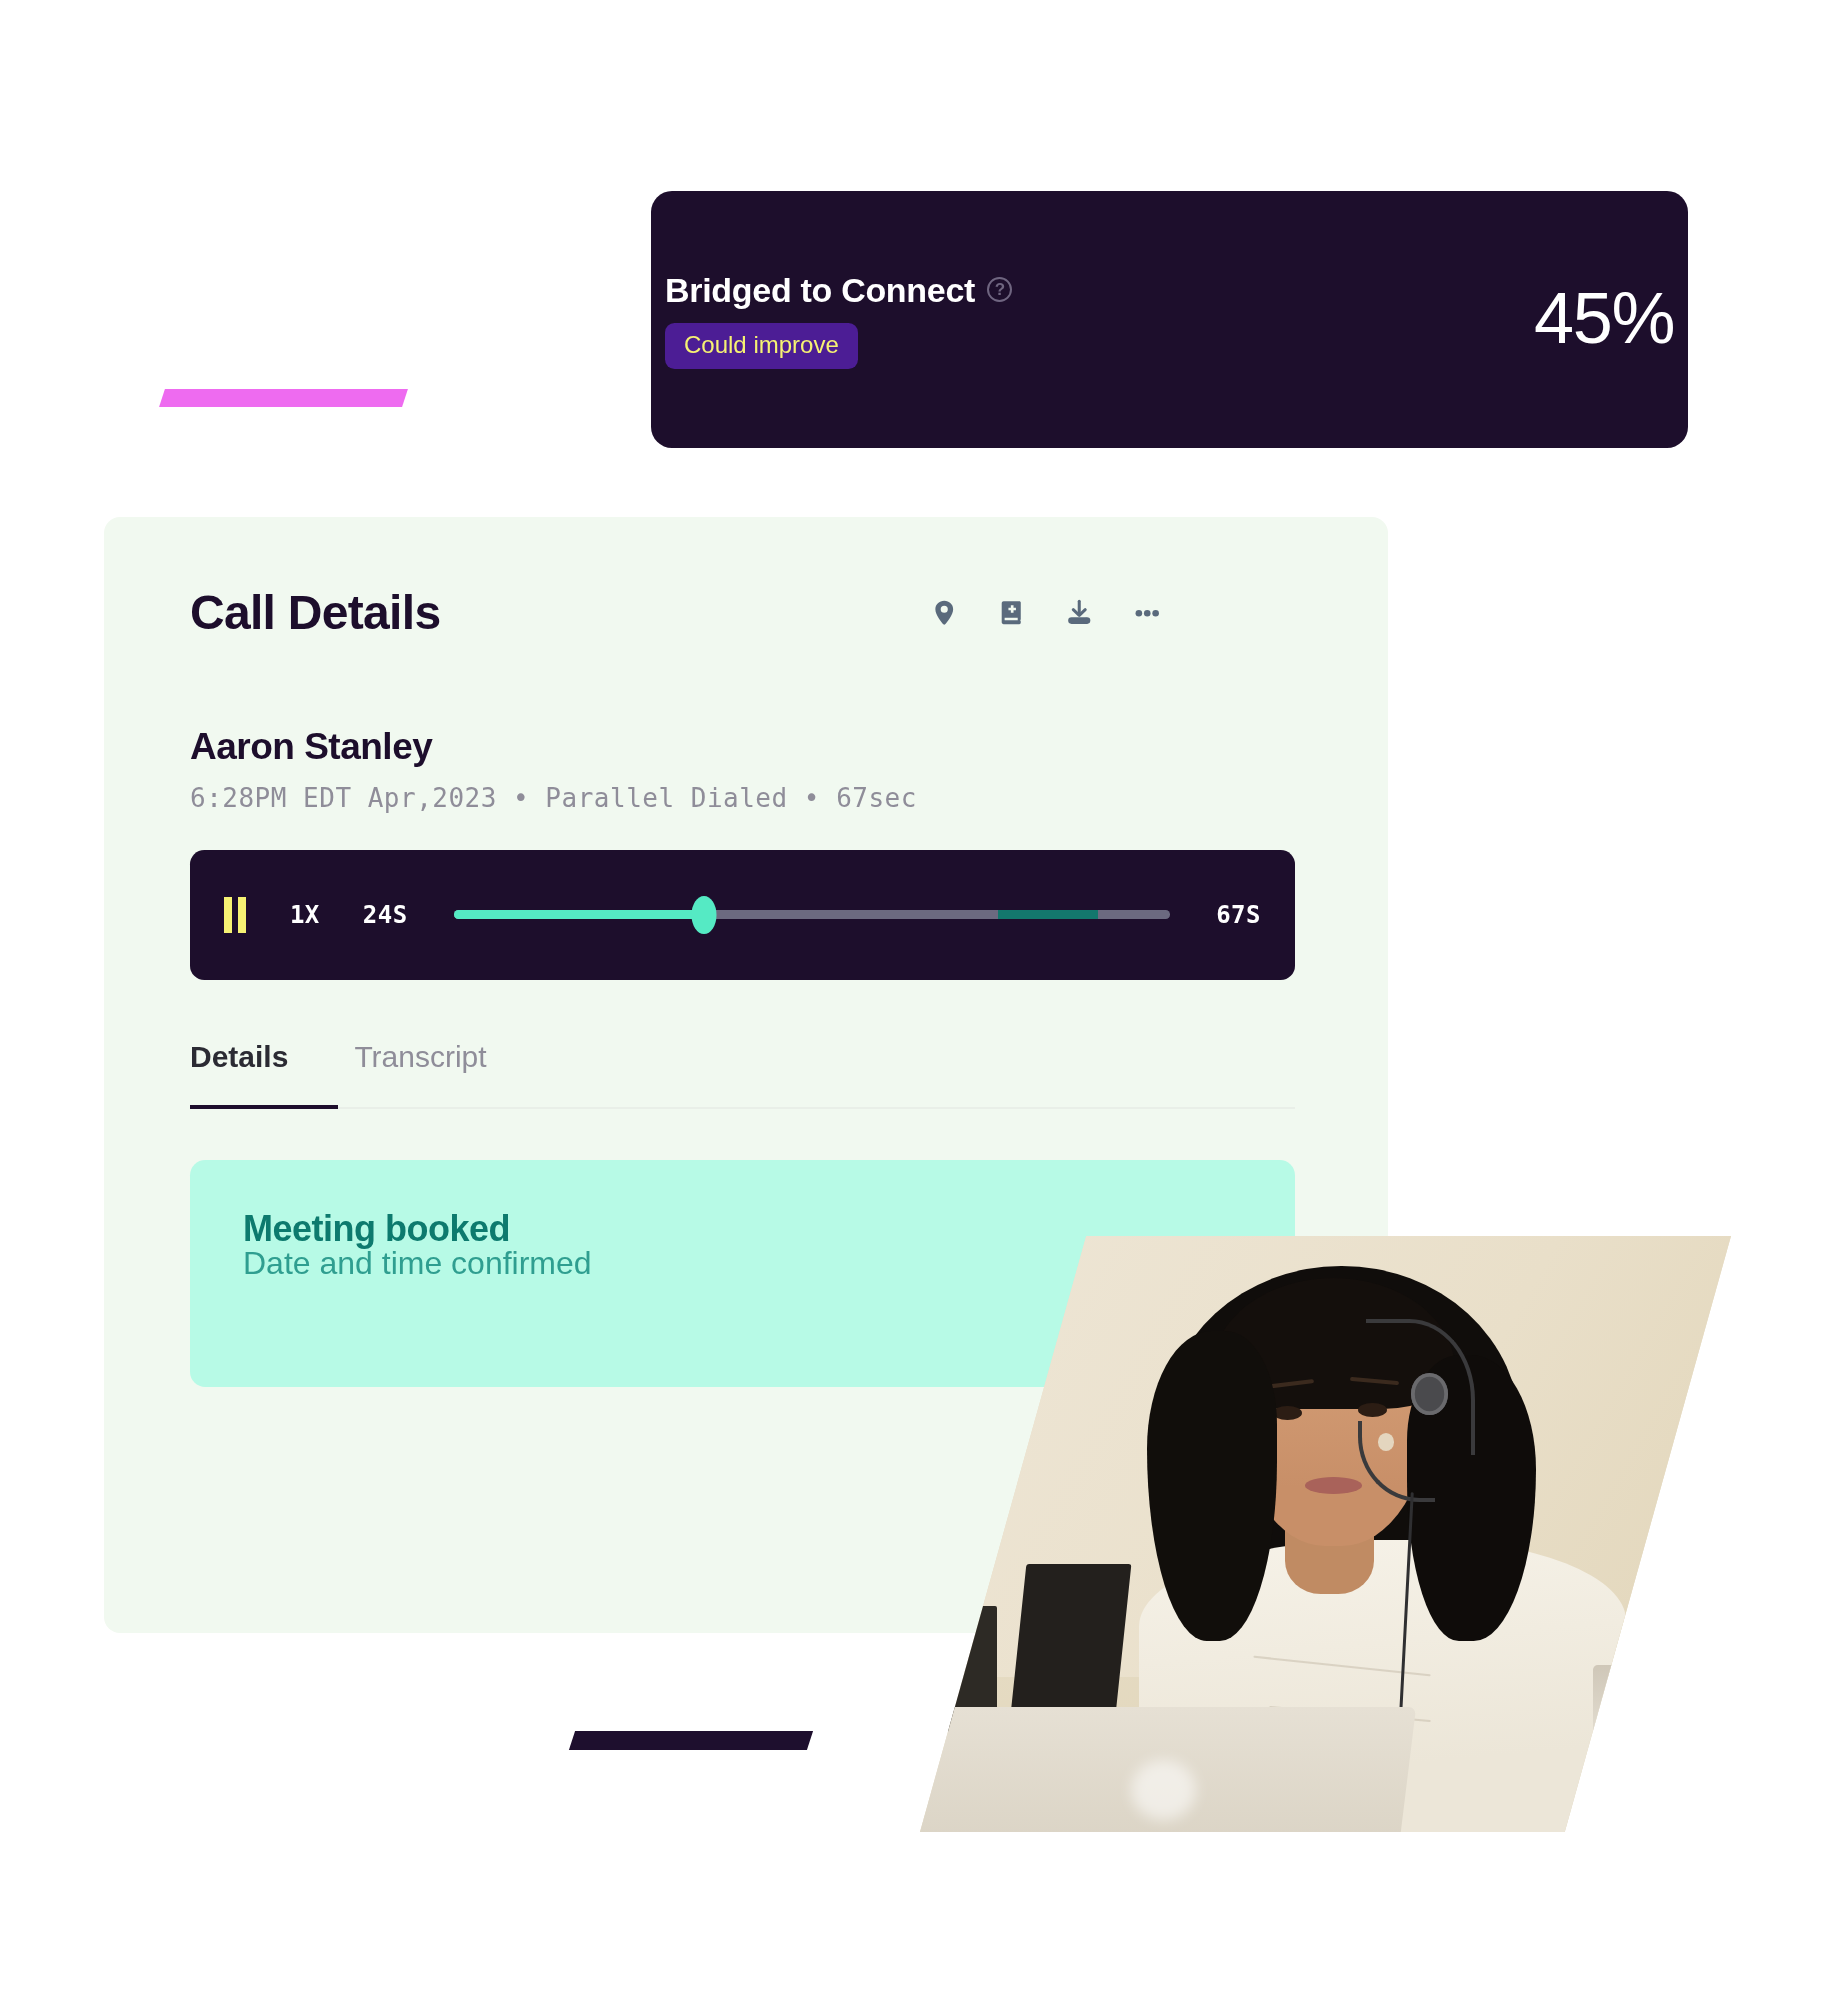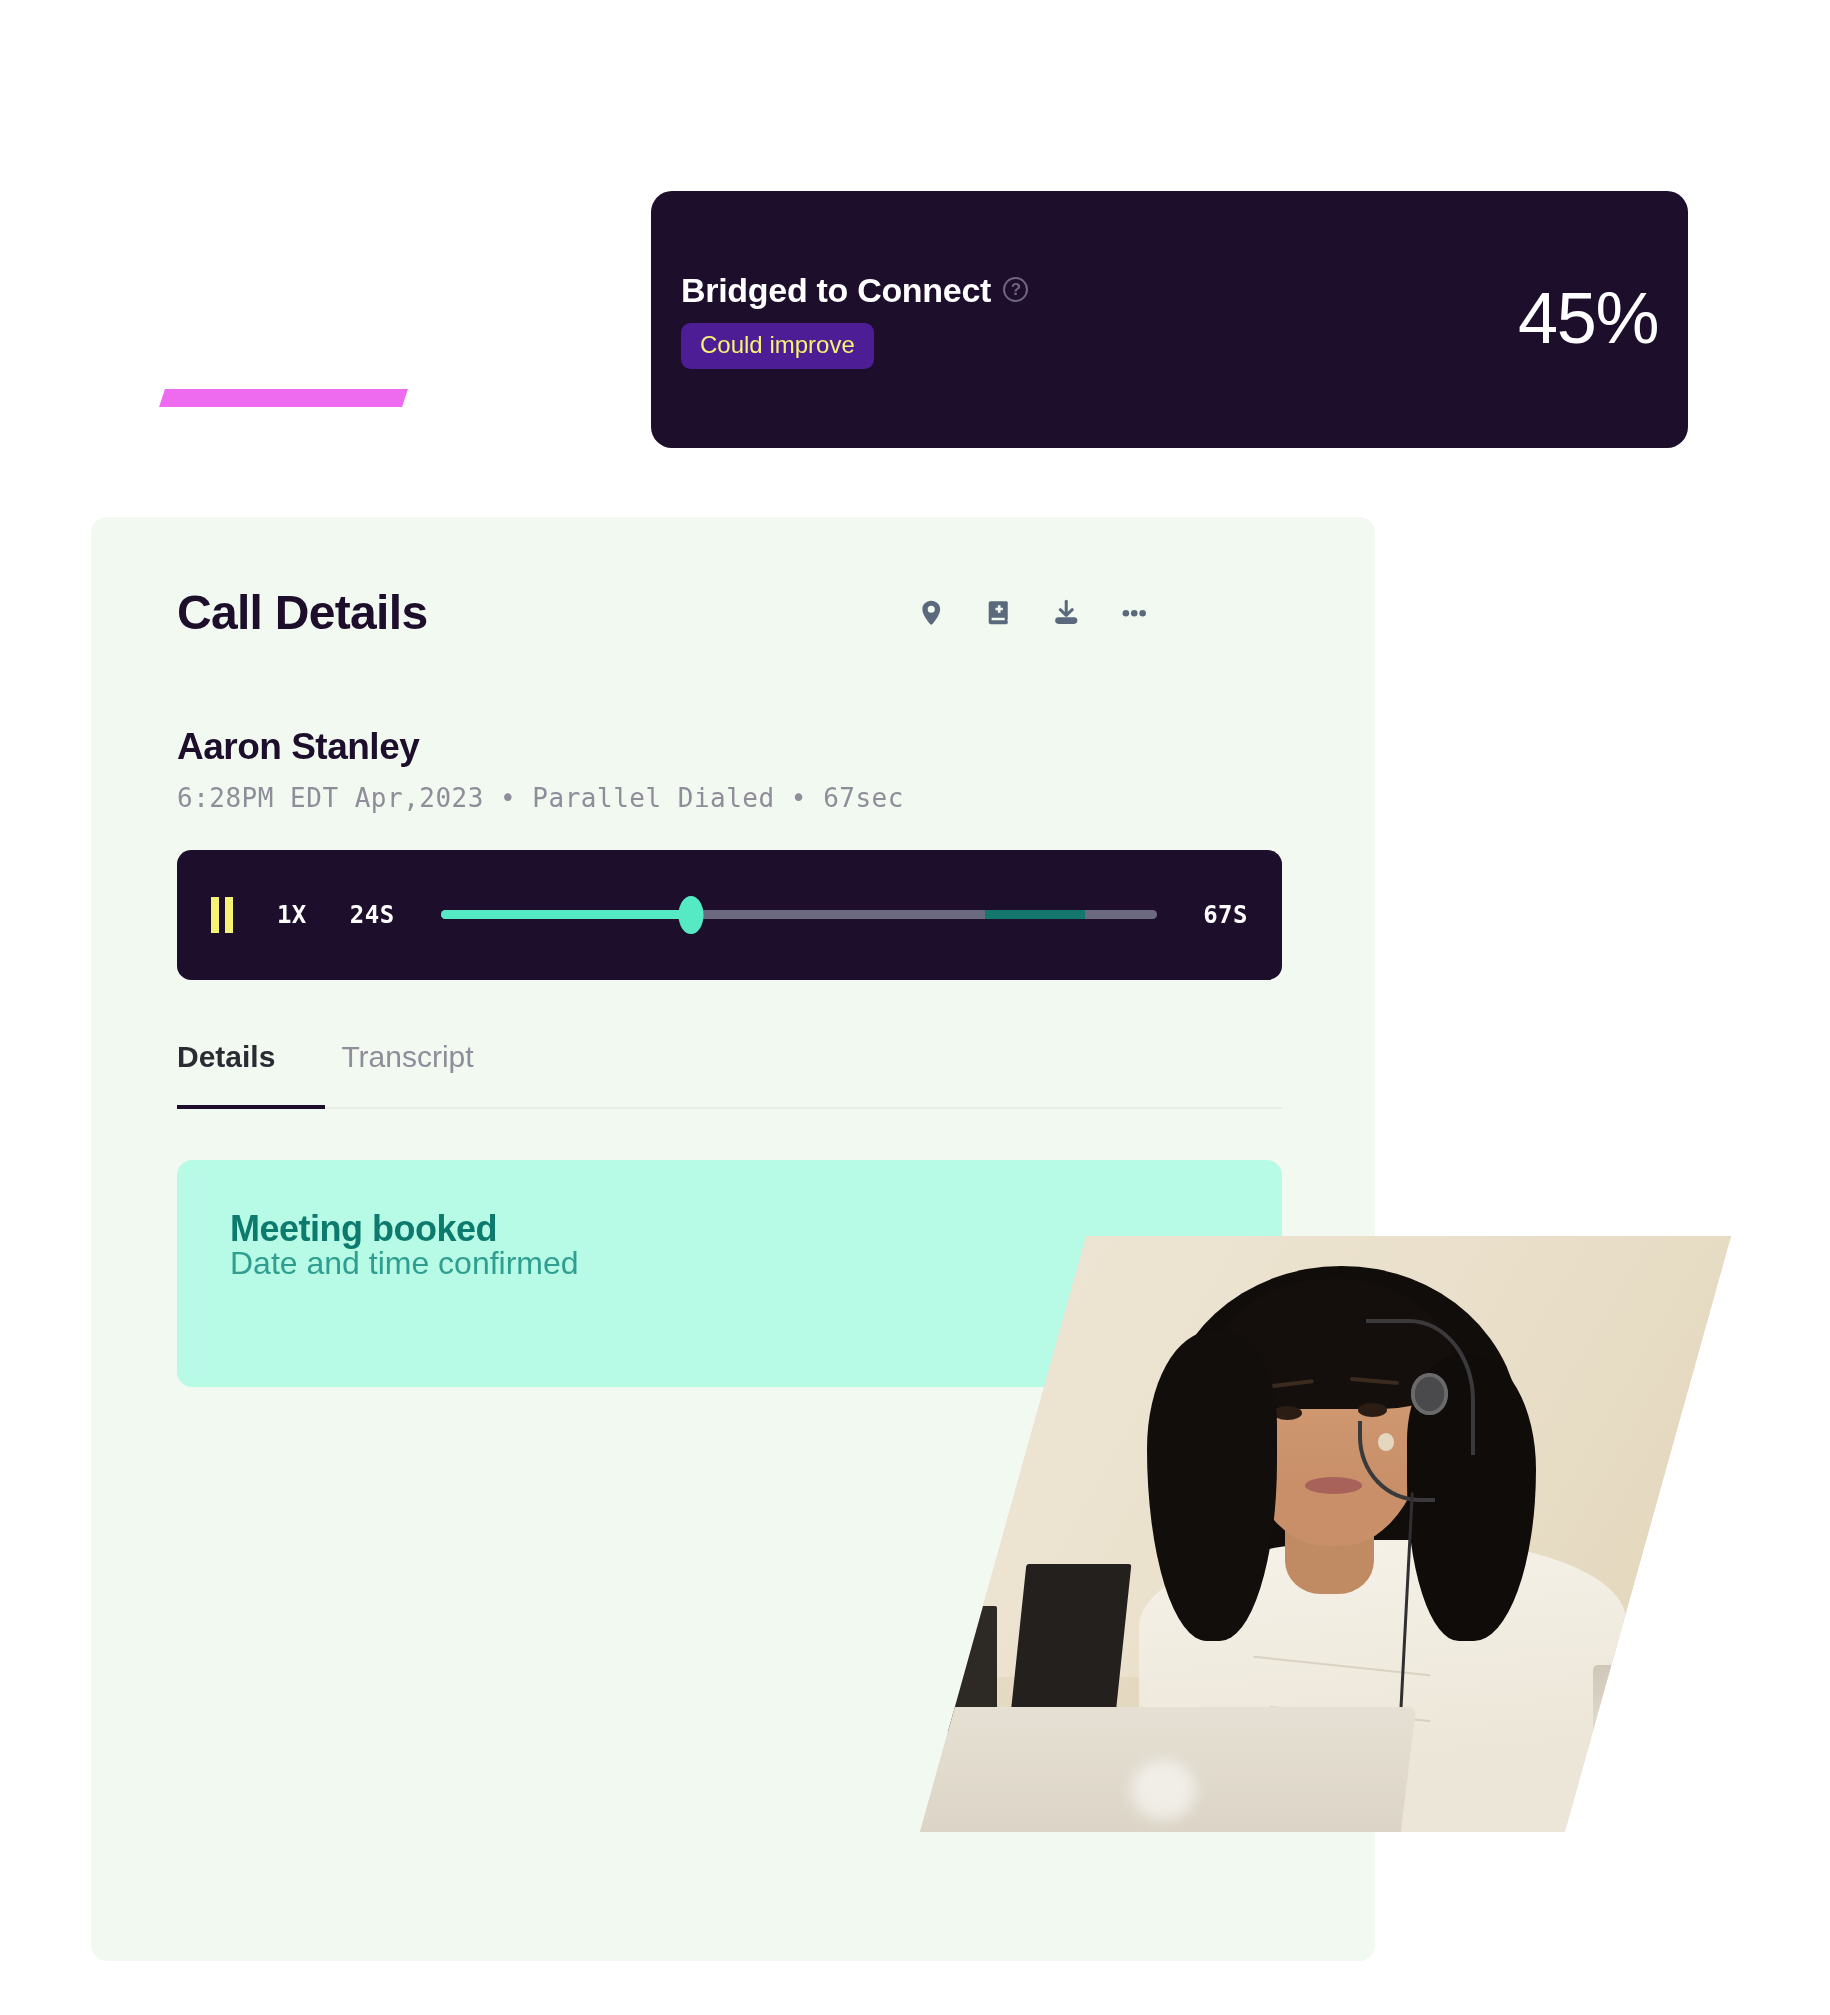--- a/index.html
+++ b/index.html
@@ -39,21 +39,21 @@
   
   .score-card {
     position: absolute;
     left: 651px;
     top: 191px;
     width: 1037px;
     height: 257px;
     background: #1d0e2c;
     border-radius: 21px;
     box-sizing: border-box;
-    padding: 0 30px;
+    padding: 0 14px;
     display: flex;
     align-items: center;
     justify-content: space-between;
   }
   .score-left { display: flex; flex-direction: column; gap: 0; }
   .score-title-row {
     display: flex;
     align-items: center;
     gap: 12.4px;
     margin-top: 2.9px;
@@ -94,24 +94,24 @@
     font-size: 72px;
     font-weight: 500;
     letter-spacing: -1.4px;
     line-height: 1;
     margin-top: -3.8px;
   }
 
   
   .call-card {
     position: absolute;
-    left: 91px;
+    left: 104px;
     top: 517px;
     width: 1284px;
-    height: 1444px;
+    height: 1116px;
     background: #f1f9f0;
     border-radius: 16px;
   }
   .card-inner {
     position: absolute;
     left: 86px;
     top: 72px;
     right: 72px;
   }
   .card-header {

